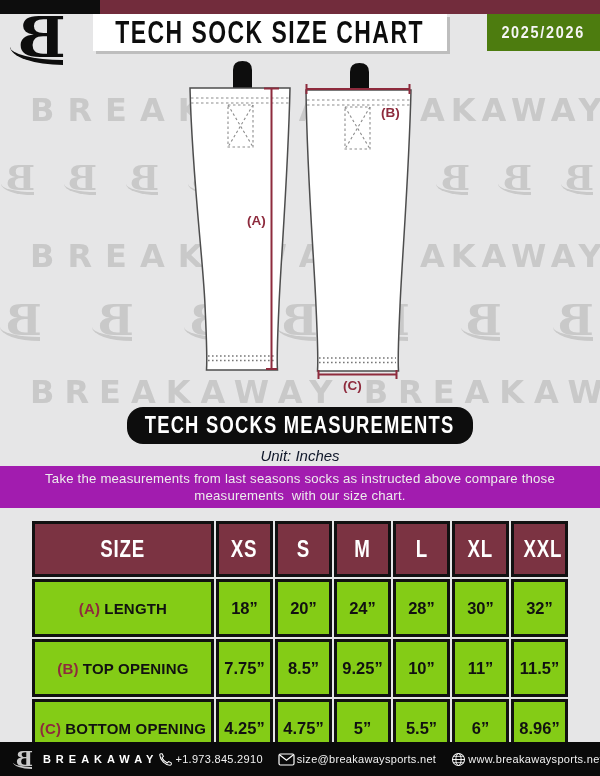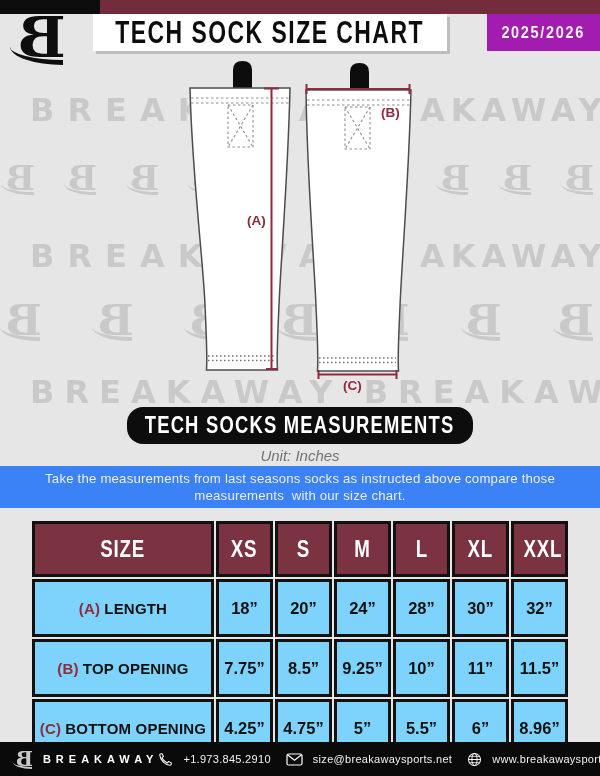--- a/index.html
+++ b/index.html
@@ -9,21 +9,21 @@
   
   .strip-black{position:absolute;left:0;top:0;width:100px;height:14px;background:#0d0d0d;}
   .strip-maroon{position:absolute;left:100px;top:0;right:0;height:14px;background:#722c3c;}
 
   
   .title-band{position:absolute;left:93px;top:14px;width:354px;height:37px;background:#ffffff;
               display:flex;align-items:flex-end;justify-content:center;
               box-shadow:3px 3px 0 rgba(150,150,150,.5);z-index:6;}
   .cond{display:inline-block;transform:scaleX(.74);transform-origin:center;white-space:nowrap;}
   .title-band .cond{font-size:31px;font-weight:800;letter-spacing:2px;color:#0d0d0d;}
-  .season-box{position:absolute;left:487px;top:14px;width:113px;height:37px;background:#a21caf;
+  .season-box{position:absolute;left:487px;top:14px;width:113px;height:37px;background:#4d7c0f;
               display:flex;align-items:center;justify-content:center;z-index:6;}
   .season-box .cond{font-size:17px;font-weight:bold;letter-spacing:2px;color:#f5f5f5;transform:scaleX(.85);}
 
   
   .bmono{position:relative;display:inline-block;font-family:"DejaVu Serif",serif;font-weight:bold;line-height:.92;}
   .bmono .b{display:inline-block;transform:scaleX(-1.02);}
   .bmono .sw{position:absolute;left:-16%;right:4%;bottom:-2%;height:28%;
              border-bottom:.10em solid currentColor;border-bottom-left-radius:100% 95%;}
   .logo-header{position:absolute;left:18px;top:12px;font-size:56px;color:#0d0d0d;z-index:6;}
 
@@ -41,43 +41,43 @@
   
   .sock-svg{position:absolute;left:0;top:0;z-index:2;pointer-events:none;}
   .mlabel{position:absolute;z-index:3;font-weight:bold;font-size:13.5px;color:#8e2b3d;}
   .mlabel-a{left:247px;top:213px;} .mlabel-b{left:381px;top:105px;} .mlabel-c{left:343px;top:378px;}
 
   
   .banner{position:absolute;left:127px;top:407px;width:346px;height:37px;background:#0d0d0d;
           border-radius:16px;display:flex;align-items:center;justify-content:center;z-index:5;}
   .banner .cond{font-size:23px;font-weight:800;letter-spacing:1.5px;color:#ffffff;transform:scaleX(.8);}
   .unit{position:absolute;left:0;right:0;top:447px;text-align:center;font-style:italic;
-        font-size:15px;font-weight:500;color:#737373;z-index:5;}
-  .instruction{position:absolute;left:0;right:0;top:466px;height:42px;background:#3b82f6;z-index:5;
+        font-size:15px;font-weight:500;color:#0f172a;z-index:5;}
+  .instruction{position:absolute;left:0;right:0;top:466px;height:42px;background:#a21caf;z-index:5;
                display:flex;flex-direction:column;align-items:center;justify-content:center;gap:2px;}
   .instruction div{color:#ededed;font-size:13.2px;letter-spacing:.2px;white-space:pre;}
 
   
   .size-table{position:absolute;left:30px;top:519px;width:540px;z-index:5;
               border-collapse:separate;border-spacing:2.5px;table-layout:fixed;}
   .size-table col.c0{width:182px;}
   .size-table th,.size-table td{border:3px solid #111111;text-align:center;vertical-align:middle;padding:4px;}
   .size-table th{background:#7b3342;height:42px;}
   .size-table th .cond{font-size:24px;font-weight:800;letter-spacing:1px;color:#ffffff;transform:scaleX(.78);}
-  .size-table td{background:#7dd3fc;height:44px;font-weight:bold;font-size:16.5px;color:#111111;}
+  .size-table td{background:#84cc16;height:44px;font-weight:bold;font-size:16.5px;color:#111111;}
   .size-table td.rowlabel{font-size:15px;letter-spacing:.2px;}
   .size-table td.rowlabel .key{color:#8e2b3d;margin-right:4px;}
 
   
   .footer{position:absolute;left:0;right:0;top:742px;height:34px;background:#0a0a0a;z-index:6;
           display:flex;align-items:center;padding:0 16px;box-sizing:border-box;}
   .footer .logo-footer{font-size:20px;color:#c9c9c9;margin-right:10px;}
   .footer .brand{color:#ffffff;font-weight:bold;font-size:11px;letter-spacing:5px;}
   .contacts{margin-left:auto;display:flex;align-items:center;gap:15px;}
-  .contact{display:flex;align-items:center;gap:10px;color:#f2f2f2;font-size:11px;letter-spacing:.3px;}
+  .contact{display:flex;align-items:center;gap:2px;color:#f2f2f2;font-size:11px;letter-spacing:.3px;}
   .contact svg{display:block;}
 </style>
 </head>
 <body>
 
 <div id="app">
 
   <div class="strip-black"></div>
   <div class="strip-maroon"></div>
 

